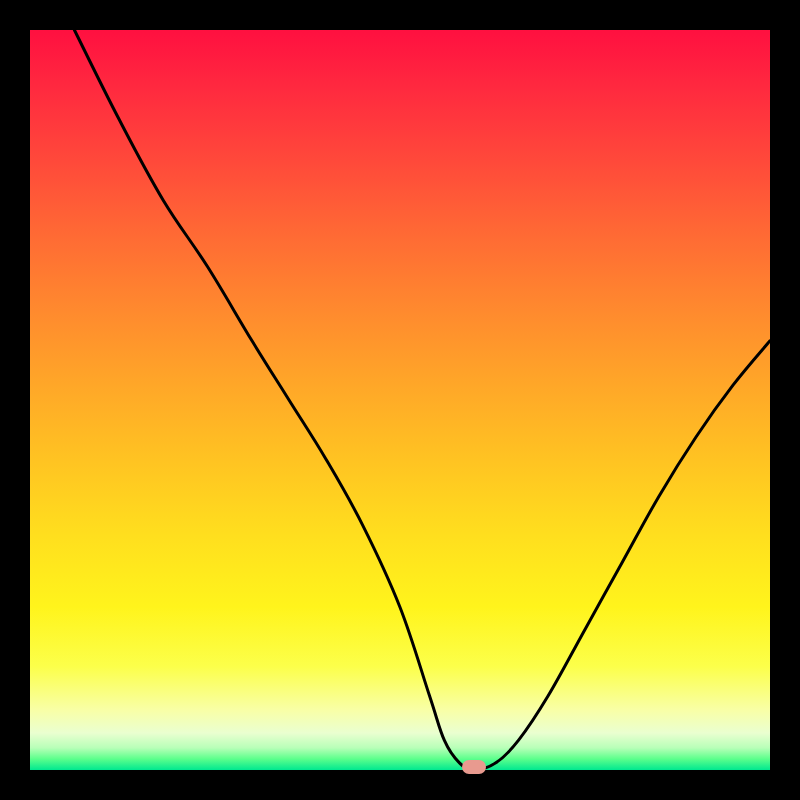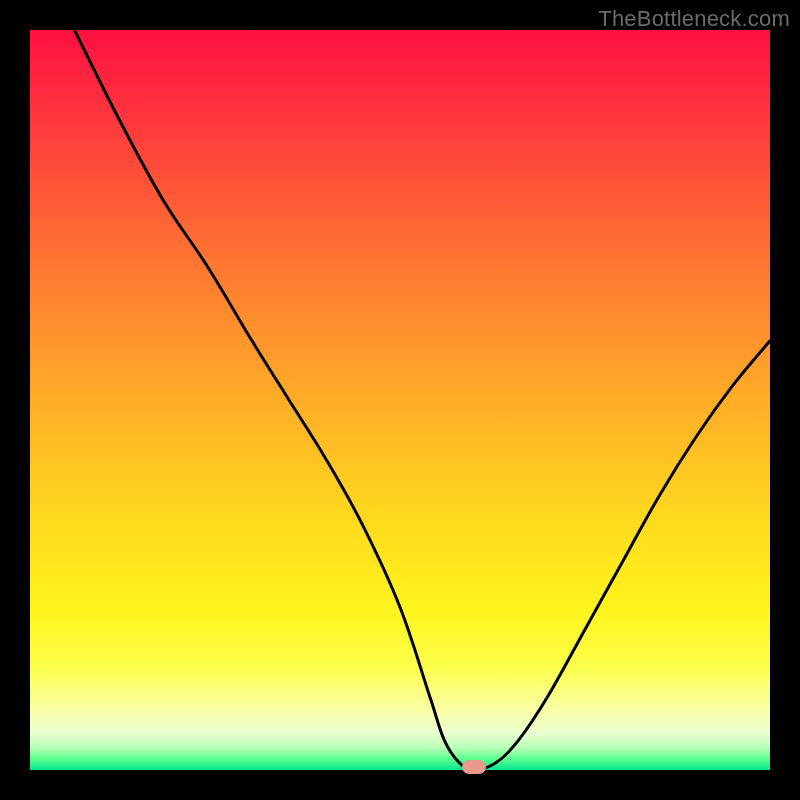--- a/index.html
+++ b/index.html
@@ -68,21 +68,20 @@
     height: 14px;
     border-radius: 7px;
     background: #e89a8f;
   }
 </style>
 </head>
 <body>
 
 <div class="frame">
 
-  <div class="watermark">TheBottleneck.com</div>
 
   <div class="plot">
 
     <svg class="curve" viewBox="0 0 740 740" preserveAspectRatio="none">
       <path id="curve-path" fill="none" stroke="#000" stroke-width="3" stroke-linecap="round" stroke-linejoin="round" d="M 44.4 0 C 52.391999999999996 15.983999999999991 72.816 58.16399999999997 88.8 88.79999999999995 C 104.78399999999999 119.43599999999994 117.216 143.55999999999995 133.2 170.19999999999993 C 149.184 196.83999999999992 161.61599999999999 211.49199999999993 177.6 236.79999999999995 C 193.584 262.10799999999995 207.348 286.824 222 310.8 C 236.652 334.776 245.68 348.688 259 370 C 272.32 391.312 282.68 406.556 296 429.2 C 309.32 451.844 319.68 469.15999999999997 333 495.79999999999995 C 346.32 522.4399999999999 358.012 546.5640000000001 370 577.2 C 381.988 607.836 391.608 642.024 399.6 666 C 407.59200000000004 689.976 409.07200000000006 698.4119999999999 414.40000000000003 710.4 C 419.728 722.388 423.872 727.272 429.2 732.6 C 434.52799999999996 737.928 437.34 740 444 740 C 450.66 740 458.20799999999997 737.928 466.2 732.6 C 474.192 727.272 479.076 722.388 488.40000000000003 710.4 C 497.72400000000005 698.4119999999999 506.012 685.98 518 666 C 529.9879999999999 646.02 541.68 623.376 555 599.4 C 568.32 575.424 578.68 556.776 592 532.8 C 605.32 508.82399999999996 615.68 488.844 629 466.2 C 642.32 443.556 652.68 426.98 666 407 C 679.32 387.02 689.68 372.51599999999996 703 355.2 C 716.32 337.884 733.34 318.79200000000003 740 310.8"></path>
     </svg>
 
     <div id="marker" class="marker" style="left: 432px; top: 730px;"></div>
 
   </div>

